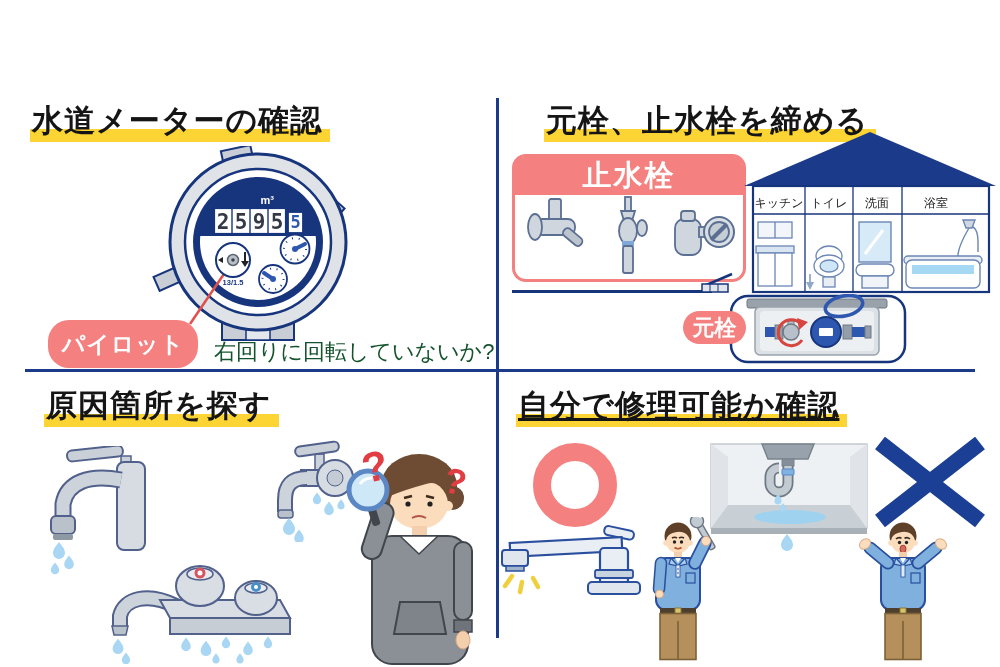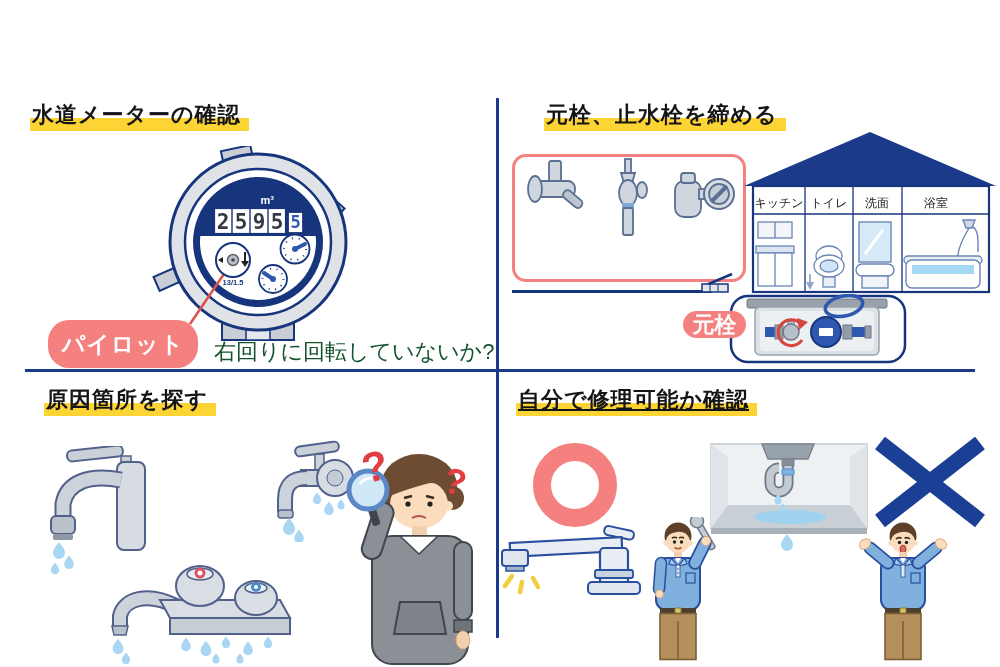--- a/index.html
+++ b/index.html
@@ -7,32 +7,32 @@
           font-family:"Liberation Sans","DejaVu Sans",sans-serif;}
   svg{font-family:inherit;display:block;}
   .abs{position:absolute;}
 
   
   .banner{position:absolute;left:38px;top:27px;width:920px;height:64px;background:#1b3a8a;
           border-radius:18px;display:flex;align-items:center;justify-content:center;}
   .banner h1{margin:0;color:#fff;font-size:42px;font-weight:bold;letter-spacing:5px;white-space:nowrap;}
 
   
-  .h2{position:absolute;margin:0;font-size:22px;font-weight:bold;color:#151515;letter-spacing:1px;white-space:nowrap;}
+  .h2{position:absolute;margin:0;font-size:31px;font-weight:bold;color:#151515;letter-spacing:1px;white-space:nowrap;}
   .hl{background:linear-gradient(#fcd535,#fcd535) left bottom/100% 13px no-repeat;padding:0 8px 4px 2px;}
 
   
   .div-v{position:absolute;left:496px;top:98px;width:3px;height:540px;background:#1b3a8a;}
   .div-h{position:absolute;left:25px;top:369px;width:950px;height:3px;background:#1b3a8a;}
 
   
   .badge{position:absolute;background:#f4807f;color:#fff;font-weight:bold;display:flex;
          align-items:center;justify-content:center;white-space:nowrap;}
   .badge.pilot{left:48px;top:320px;width:150px;height:48px;border-radius:21px;font-size:23px;letter-spacing:1px;}
-  .badge.gensen{left:683px;top:311px;width:63px;height:27px;border-radius:17px;font-size:22px;}
+  .badge.gensen{left:683px;top:311px;width:63px;height:33px;border-radius:17px;font-size:22px;}
 
   .caption{position:absolute;left:214px;top:337px;font-size:22px;font-weight:normal;color:#14532d;white-space:nowrap;}
 
   
   .card{position:absolute;left:512px;top:154px;width:234px;height:128px;background:#fff;
         border:3px solid #f4807f;border-radius:14px;box-sizing:border-box;}
   .card .card-head{height:38px;background:#f4807f;border-radius:9px 9px 0 0;display:flex;
         align-items:center;justify-content:center;color:#fff;font-size:29px;font-weight:bold;letter-spacing:2px;}
 
   .ground{position:absolute;left:512px;top:290px;width:200px;height:3px;background:#17357d;}
@@ -122,20 +122,21 @@
     <div class="badge pilot">パイロット</div>
     <div class="caption">右回りに回転していないか?</div>
   </section>
 
   <section>
     <h2 class="h2" style="left:516px;top:100px;margin-left:28px;">
       <span class="hl">元栓、止水栓を締める</span>
     </h2>
 
     <div class="card">
+      <div class="card-head">止水栓</div>
       <svg width="227" height="84" viewBox="0 0 227 84">
         <g fill="#cfd6dd" stroke="#5b6f93" stroke-width="1.8">
           <rect x="34" y="4" width="12" height="22" rx="2"></rect>
           <rect x="20" y="24" width="40" height="16" rx="7"></rect>
           <ellipse cx="20" cy="32" rx="7" ry="13"></ellipse>
           <rect x="48" y="33" width="22" height="9" rx="4" fill="#bcc5ce" transform="rotate(40 52 38)"></rect>
         </g>
         <g fill="#cfd6dd" stroke="#5b6f93" stroke-width="1.8">
           <rect x="110" y="2" width="6" height="14"></rect>
           <polygon points="106,16 120,16 117,26 109,26"></polygon>

